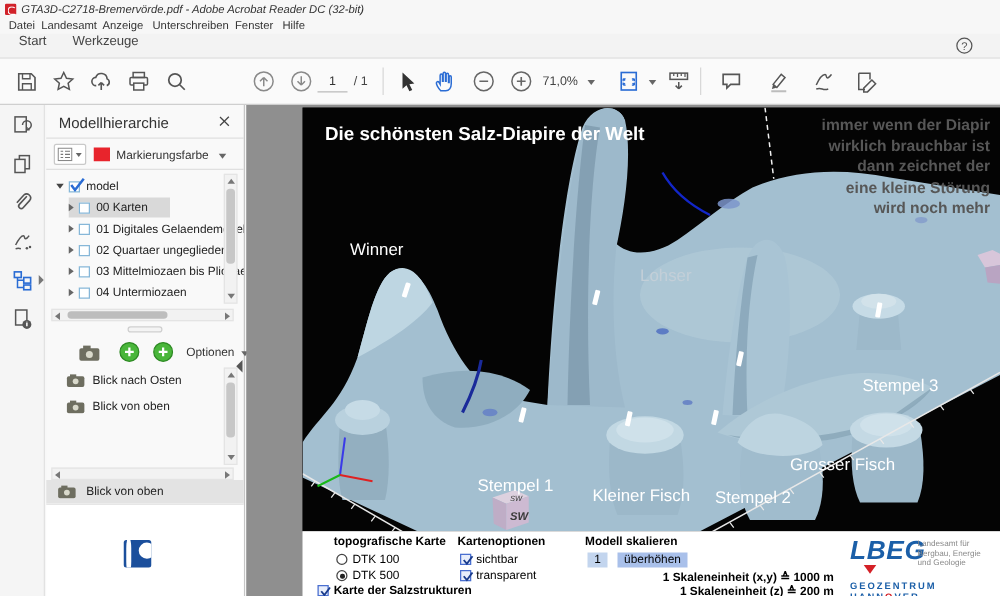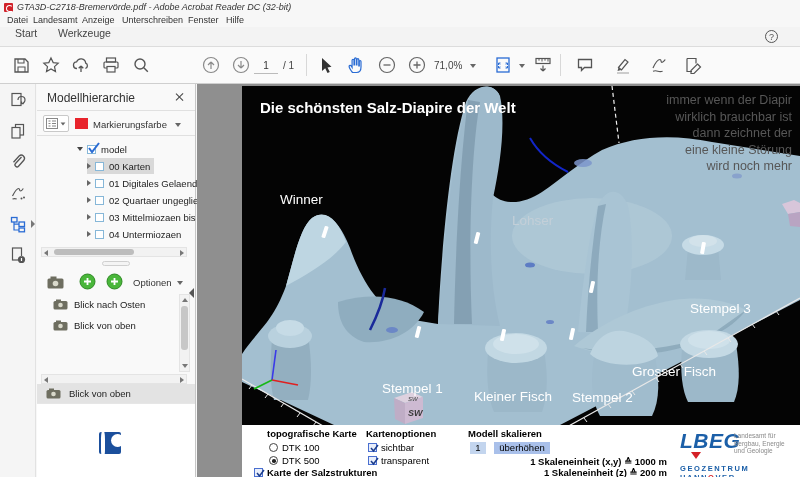--- a/index.html
+++ b/index.html
@@ -45,41 +45,41 @@
   .panel-close { position:absolute; right:10px; top:8px; width:10px; height:10px; }
   .panel-close::before,.panel-close::after { content:""; position:absolute; left:4.4px; top:0; width:1.3px; height:10px; background:#444; }
   .panel-close::before { transform:rotate(45deg);} .panel-close::after { transform:rotate(-45deg);}
 
   .panel-tools { position:absolute; left:0; top:27px; width:100%; height:25px; border-bottom:1px solid #e0e0e0; }
   .list-btn { position:absolute; left:6px; top:4px; width:26px; height:17px; border:1px solid #c9c9c9; background:#fff; border-radius:2px; display:flex; align-items:center; justify-content:center; gap:2px; }
   .swatch { position:absolute; left:38px; top:7px; width:13px; height:11px; }
   .marker-label { position:absolute; left:56px; top:8px; font-size:9.5px; color:#333; }
   .marker-caret { position:absolute; left:138px; top:12px; }
 
-  .tree { position:absolute; left:0; top:53px; width:100%; height:108px; overflow:hidden;margin-left:32px; }
+  .tree { position:absolute; left:0; top:53px; width:100%; height:108px; overflow:hidden; }
   .tree-row { position:absolute; left:0; height:16px; font-size:9.5px; color:#222; display:flex; align-items:center; white-space:nowrap; }
   .tw { display:inline-block; width:0; height:0; margin-right:4px; }
   .tw-closed { border-top:3.5px solid transparent; border-bottom:3.5px solid transparent; border-left:4.5px solid #666; }
   .tw-open { border-left:3.5px solid transparent; border-right:3.5px solid transparent; border-top:4.5px solid #444; }
   .cbox { display:inline-block; width:9px; height:9px; border:1px solid #86b7d8; background:#fff; margin-right:5px; position:relative; flex:none; }
   .cbox svg { position:absolute; left:-1px; top:-4px; }
   .row-sel { background:#d9d9d9; }
 
   .vscroll { position:absolute; right:5px; width:11px; background:#f2f2f2; border:1px solid #e4e4e4; }
   .hscroll { position:absolute; left:4px; width:146px; height:10px; background:#f2f2f2; border:1px solid #e4e4e4; }
   .thumb-v { position:absolute; left:1px; width:7px; background:#c7c7c7; border-radius:3px; }
   .thumb-h { position:absolute; top:1px; height:6px; background:#bdbdbd; border-radius:3px; }
   .sc-ar { position:absolute; width:0; height:0; }
   .ar-up { border-left:3px solid transparent; border-right:3px solid transparent; border-bottom:4px solid #777; }
   .ar-dn { border-left:3px solid transparent; border-right:3px solid transparent; border-top:4px solid #777; }
   .ar-lf { border-top:3px solid transparent; border-bottom:3px solid transparent; border-right:4px solid #777; }
   .ar-rt { border-top:3px solid transparent; border-bottom:3px solid transparent; border-left:4px solid #777; }
   .splitgrip { position:absolute; left:50%; transform:translateX(-50%); width:28px; height:5px; border:1px solid #cfcfcf; border-radius:3px; background:#f4f4f4; }
 
-  .views-tools { position:absolute; left:0; top:186px; width:100%; height:24px; }
+  .views-tools { position:absolute; left:16px; top:186px; width:100%; height:24px; }
   .views-cam-btn { position:absolute; left:6px; top:3px; width:24px; height:18px; display:flex; align-items:center; justify-content:center; }
   .plus-btn { position:absolute; top:3px; width:17px; height:17px; }
   .options-label { position:absolute; left:96px; top:7px; font-size:9.5px; color:#333; }
   .options-caret { position:absolute; left:140px; top:11px; }
 
   .views-list { position:absolute; left:0; top:210px; width:100%; height:80px; }
   .view-row { position:absolute; left:0; width:100%; height:20px; display:flex; align-items:center; font-size:9.5px; color:#222; }
   .view-row svg { margin:0 6px 0 16px; flex:none; }
 
   .cur-view { position:absolute; left:0; top:300px; width:100%; height:19px; background:#e3e3e3; display:flex; align-items:center; font-size:9.5px; color:#222; }
@@ -90,21 +90,21 @@
   .mini-logo::before { content:""; position:absolute; left:2px; top:-2px; width:4px; height:28px; background:#fff; border-radius:50%/30%; }
 
   .collapse-arrow { position:absolute; left:189px; top:288px; width:0; height:0; border-top:5px solid transparent; border-bottom:5px solid transparent; border-right:5px solid #555; }
 
   
   .docarea { position:absolute; left:197px; top:84px; width:603px; height:393px; background:#8f8f8f; }
   .page-black { position:absolute; left:45px; top:2px; width:558px; height:339px; background:#000; overflow:hidden; }
   .page-form { position:absolute; left:45px; top:341px; width:558px; height:52px; background:#fff; font-size:9.5px; color:#000; }
 
   .scene-title { position:absolute; left:18px; top:13px; font-size:15px; font-weight:600; color:#fff; }
-  .note-block { position:absolute; right:8px; top:6px; text-align:right; color:#575757; font-size:12.5px; line-height:16.5px; font-weight:400; }
+  .note-block { position:absolute; right:8px; top:6px; text-align:right; color:#575757; font-size:12.5px; line-height:16.5px; font-weight:700; }
   .slabel { position:absolute; color:#fff; font-size:13.5px; white-space:nowrap; }
   .slabel-lohser { color:#c3cfd8; }
 
   
   .fhead { position:absolute; font-weight:bold; font-size:9.5px; }
   .fitem { position:absolute; display:flex; align-items:center; gap:4px; font-size:9.5px; }
   .radio { width:9px; height:9px; border:1px solid #444; border-radius:50%; position:relative; flex:none; background:#fff; }
   .radio-sel::after { content:""; position:absolute; left:2px; top:2px; width:3.5px; height:3.5px; background:#222; border-radius:50%; }
   .fcheck { width:9px; height:9px; border:1px solid #4a6fd0; background:#e8eefb; position:relative; flex:none; }
   .fcheck svg { position:absolute; left:0px; top:-1px; }
@@ -326,21 +326,21 @@
     <div class="tree">
       <div class="tree-row" style="top:4px; left:8px">
         <span class="tw tw-open"></span>
         <span class="cbox">
           <svg width="14" height="13">
               <path d="M2 6l3 4 7-9" fill="none" stroke="#2a6cd4" stroke-width="2"></path>
             </svg>
         </span>
         <span>model</span>
       </div>
-      <div class="tree-row row-sel" style="top:21px; left:18px; padding-right:4px">
+      <div class="tree-row row-sel" style="top:21px; left:18px; padding-right:18px">
         <span class="tw tw-closed"></span>
         <span class="cbox"></span>
         <span>00 Karten</span>
       </div>
       <div class="tree-row" style="top:38px; left:18px">
         <span class="tw tw-closed"></span>
         <span class="cbox"></span>
         <span>01 Digitales Gelaendemodell</span>
       </div>
       <div class="tree-row" style="top:55px; left:18px">

